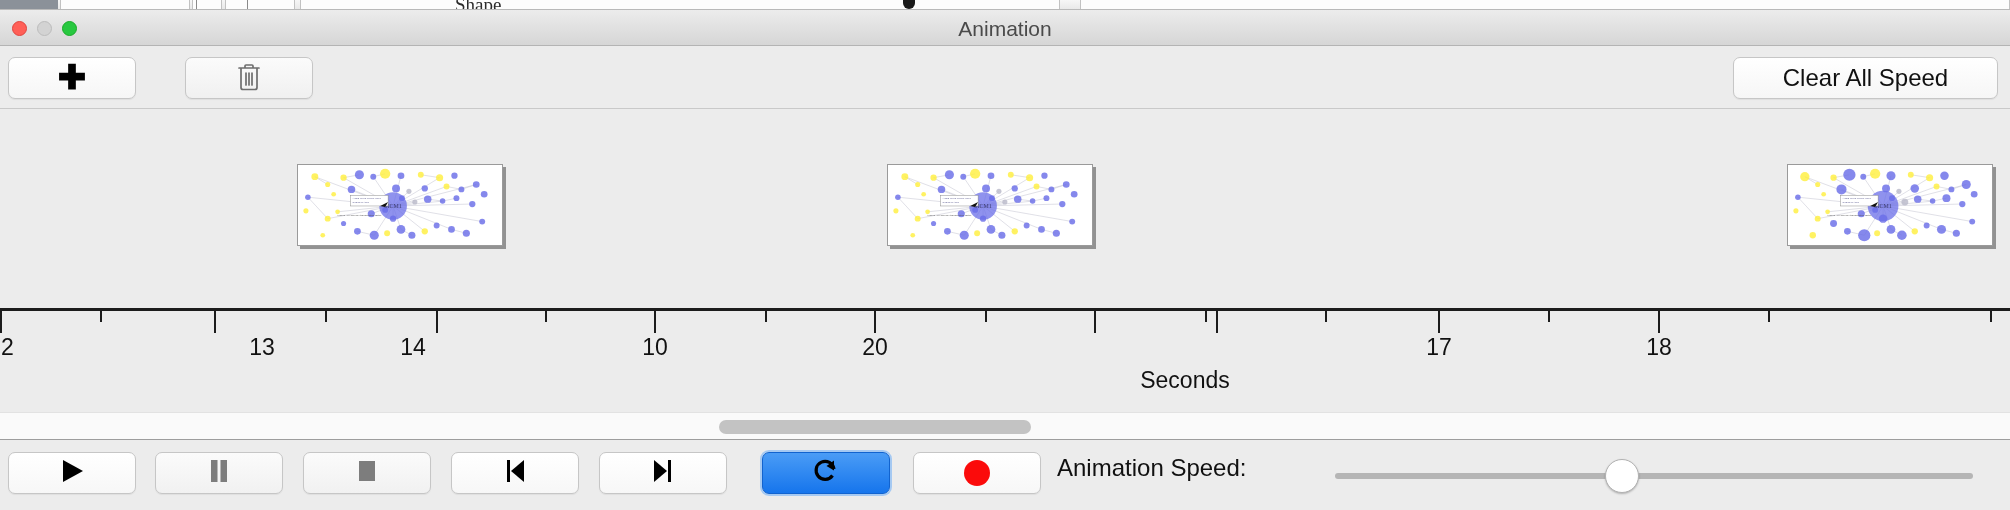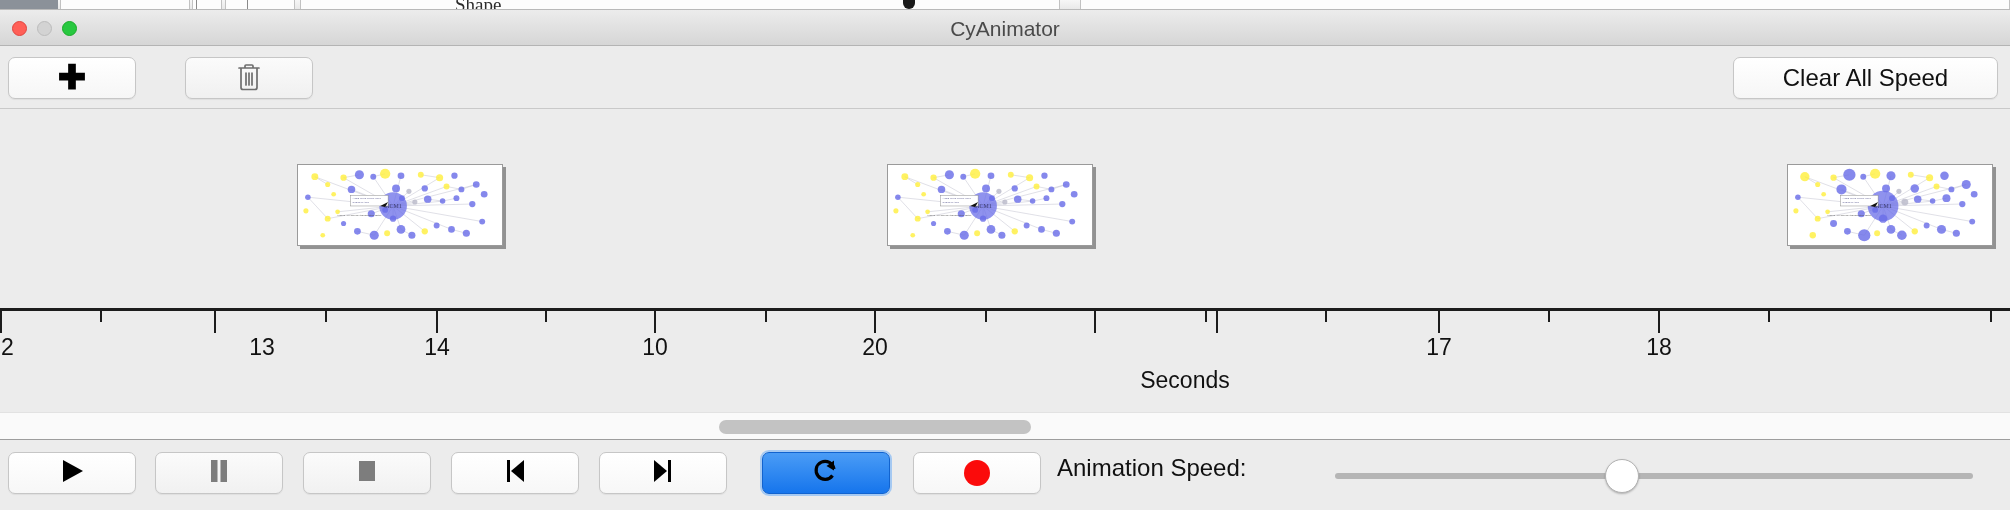--- a/index.html
+++ b/index.html
@@ -161,21 +161,21 @@
     <div class="bg-blk" style="left:903px;"></div>
     <div class="bg-word">Shape</div>
   </div>
 
   <div class="titlebar">
     <div class="traffic">
       <div class="dot red"></div>
       <div class="dot yellow"></div>
       <div class="dot green"></div>
     </div>
-    <div class="title-text">CyAnimator</div>
+    <div class="title-text">Animation</div>
   </div>
 
   <div class="toolbar">
     <div class="btn" id="add-frame-button">
       <span class="plus-icon">✚</span>
     </div>
     <div class="btn gray" id="delete-frame-button">
       <span>
         <svg width="26" height="30" viewBox="0 0 26 30">
           <path d="M3 7 h20 M10 4 h6 M10 4 a1 1 0 0 0 -1 1 v2 M16 4 a1 1 0 0 1 1 1 v2
@@ -462,21 +462,21 @@
           </svg>
         </div>
       </div>
     <div class="axis-line"></div>
     <div id="axis-ticks">
         <div class="tick major" style="left: 0px;"></div>
         <div class="tick-label" style="left: 1px;">12</div>
         <div class="tick major" style="left: 214px;"></div>
         <div class="tick-label" style="left: 215px; margin-left: 47px;">13</div>
         <div class="tick major" style="left: 436px;"></div>
-        <div class="tick-label" style="left: 437px;">14</div>
+        <div class="tick-label" style="left: 413px;">14</div>
         <div class="tick major" style="left: 654px;"></div>
         <div class="tick-label" style="left: 655px;">10</div>
         <div class="tick major" style="left: 874px;"></div>
         <div class="tick-label" style="left: 875px;">20</div>
         <div class="tick major" style="left: 1438px;"></div>
         <div class="tick-label" style="left: 1439px;">17</div>
         <div class="tick major" style="left: 1658px;"></div>
         <div class="tick-label" style="left: 1659px;">18</div>
         <div class="tick major" style="left: 1094px;"></div>
         <div class="tick major" style="left: 1216px;"></div>

